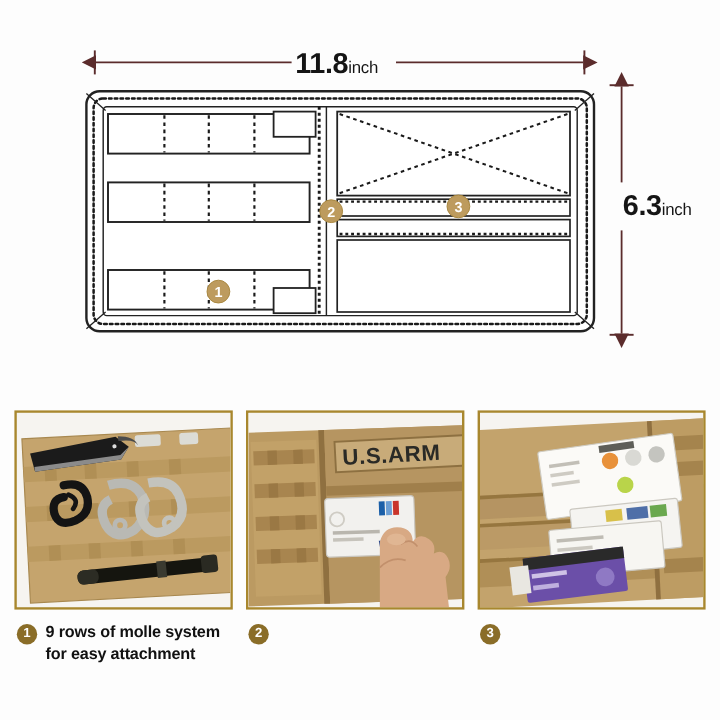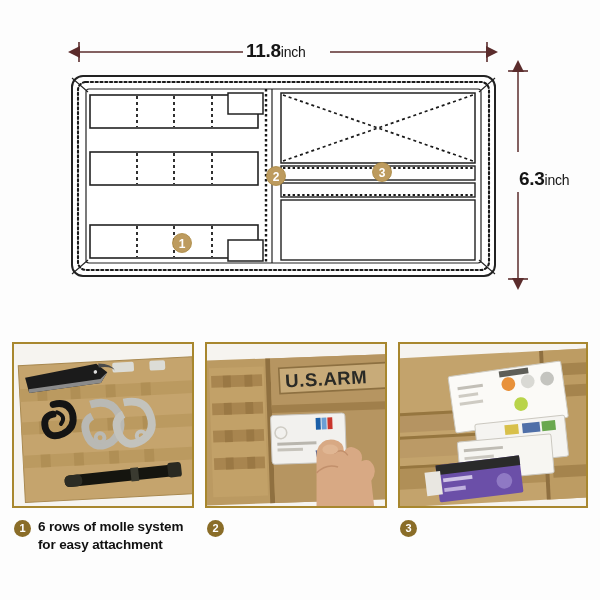--- a/index.html
+++ b/index.html
@@ -14,21 +14,21 @@
   .stage{position:absolute;inset:0;}
 
   
   .dim-label{
     position:absolute;
     color:#151515;
     font-weight:700;
     white-space:nowrap;
     letter-spacing:-0.3px;
   }
-  .dim-num{font-size:19px;font-weight:700;margin-top:44px;}
+  .dim-num{font-size:24px;font-weight:700;margin-top:44px;}
   .dim-unit{font-size:14px;font-weight:400;letter-spacing:-0.2px;}
 
   
   #diagram{position:absolute;left:0;top:0;width:600px;height:320px;}
 
   
   .panels{
     position:absolute;left:0;top:342px;width:600px;height:168px;
   }
   .panel{
@@ -176,21 +176,21 @@
     <g>
       <circle cx="382" cy="172" r="9.5" fill="#bd9b5e" stroke="#a8873f" stroke-width="0.8"></circle>
       <text x="382" y="176.5" text-anchor="middle" font-family="Liberation Sans, sans-serif" font-size="12" font-weight="700" fill="#ffffff">3</text>
     </g>
   </svg>
 
   <div class="dim-label" style="left:246px;top:40px;">
     <span class="dim-num">11.8</span><span class="dim-unit">inch</span>
   </div>
 
-  <div class="dim-label" style="left:519px;top:168px;">
+  <div class="dim-label" style="left:519px;top:158px;">
     <span class="dim-num">6.3</span><span class="dim-unit">inch</span>
   </div>
 
   <div class="panels">
 
     <div class="panel panel-1">
       <svg viewBox="0 0 182 166" preserveAspectRatio="xMidYMid slice">
         <rect x="0" y="0" width="182" height="166" fill="#f6f4f0"></rect>
 
         <g transform="rotate(-3 91 90)">
@@ -369,21 +369,21 @@
           <circle cx="106" cy="142" r="8" fill="#8f79c4"></circle>
           <rect x="26" y="124" width="16" height="24" fill="#e9e7e1"></rect>
         </g>
       </svg>
     </div>
   </div>
 
   <div class="captions">
     <div class="caption caption-1">
       <span class="cap-badge">1</span>
-      <span class="cap-text">6 rows of  molle system for easy attachment</span>
+      <span class="cap-text">9 rows of  molle system for easy attachment</span>
     </div>
     <div class="caption caption-2">
       <span class="cap-badge">2</span>
     </div>
     <div class="caption caption-3">
       <span class="cap-badge">3</span>
     </div>
   </div>
 
 </div>

